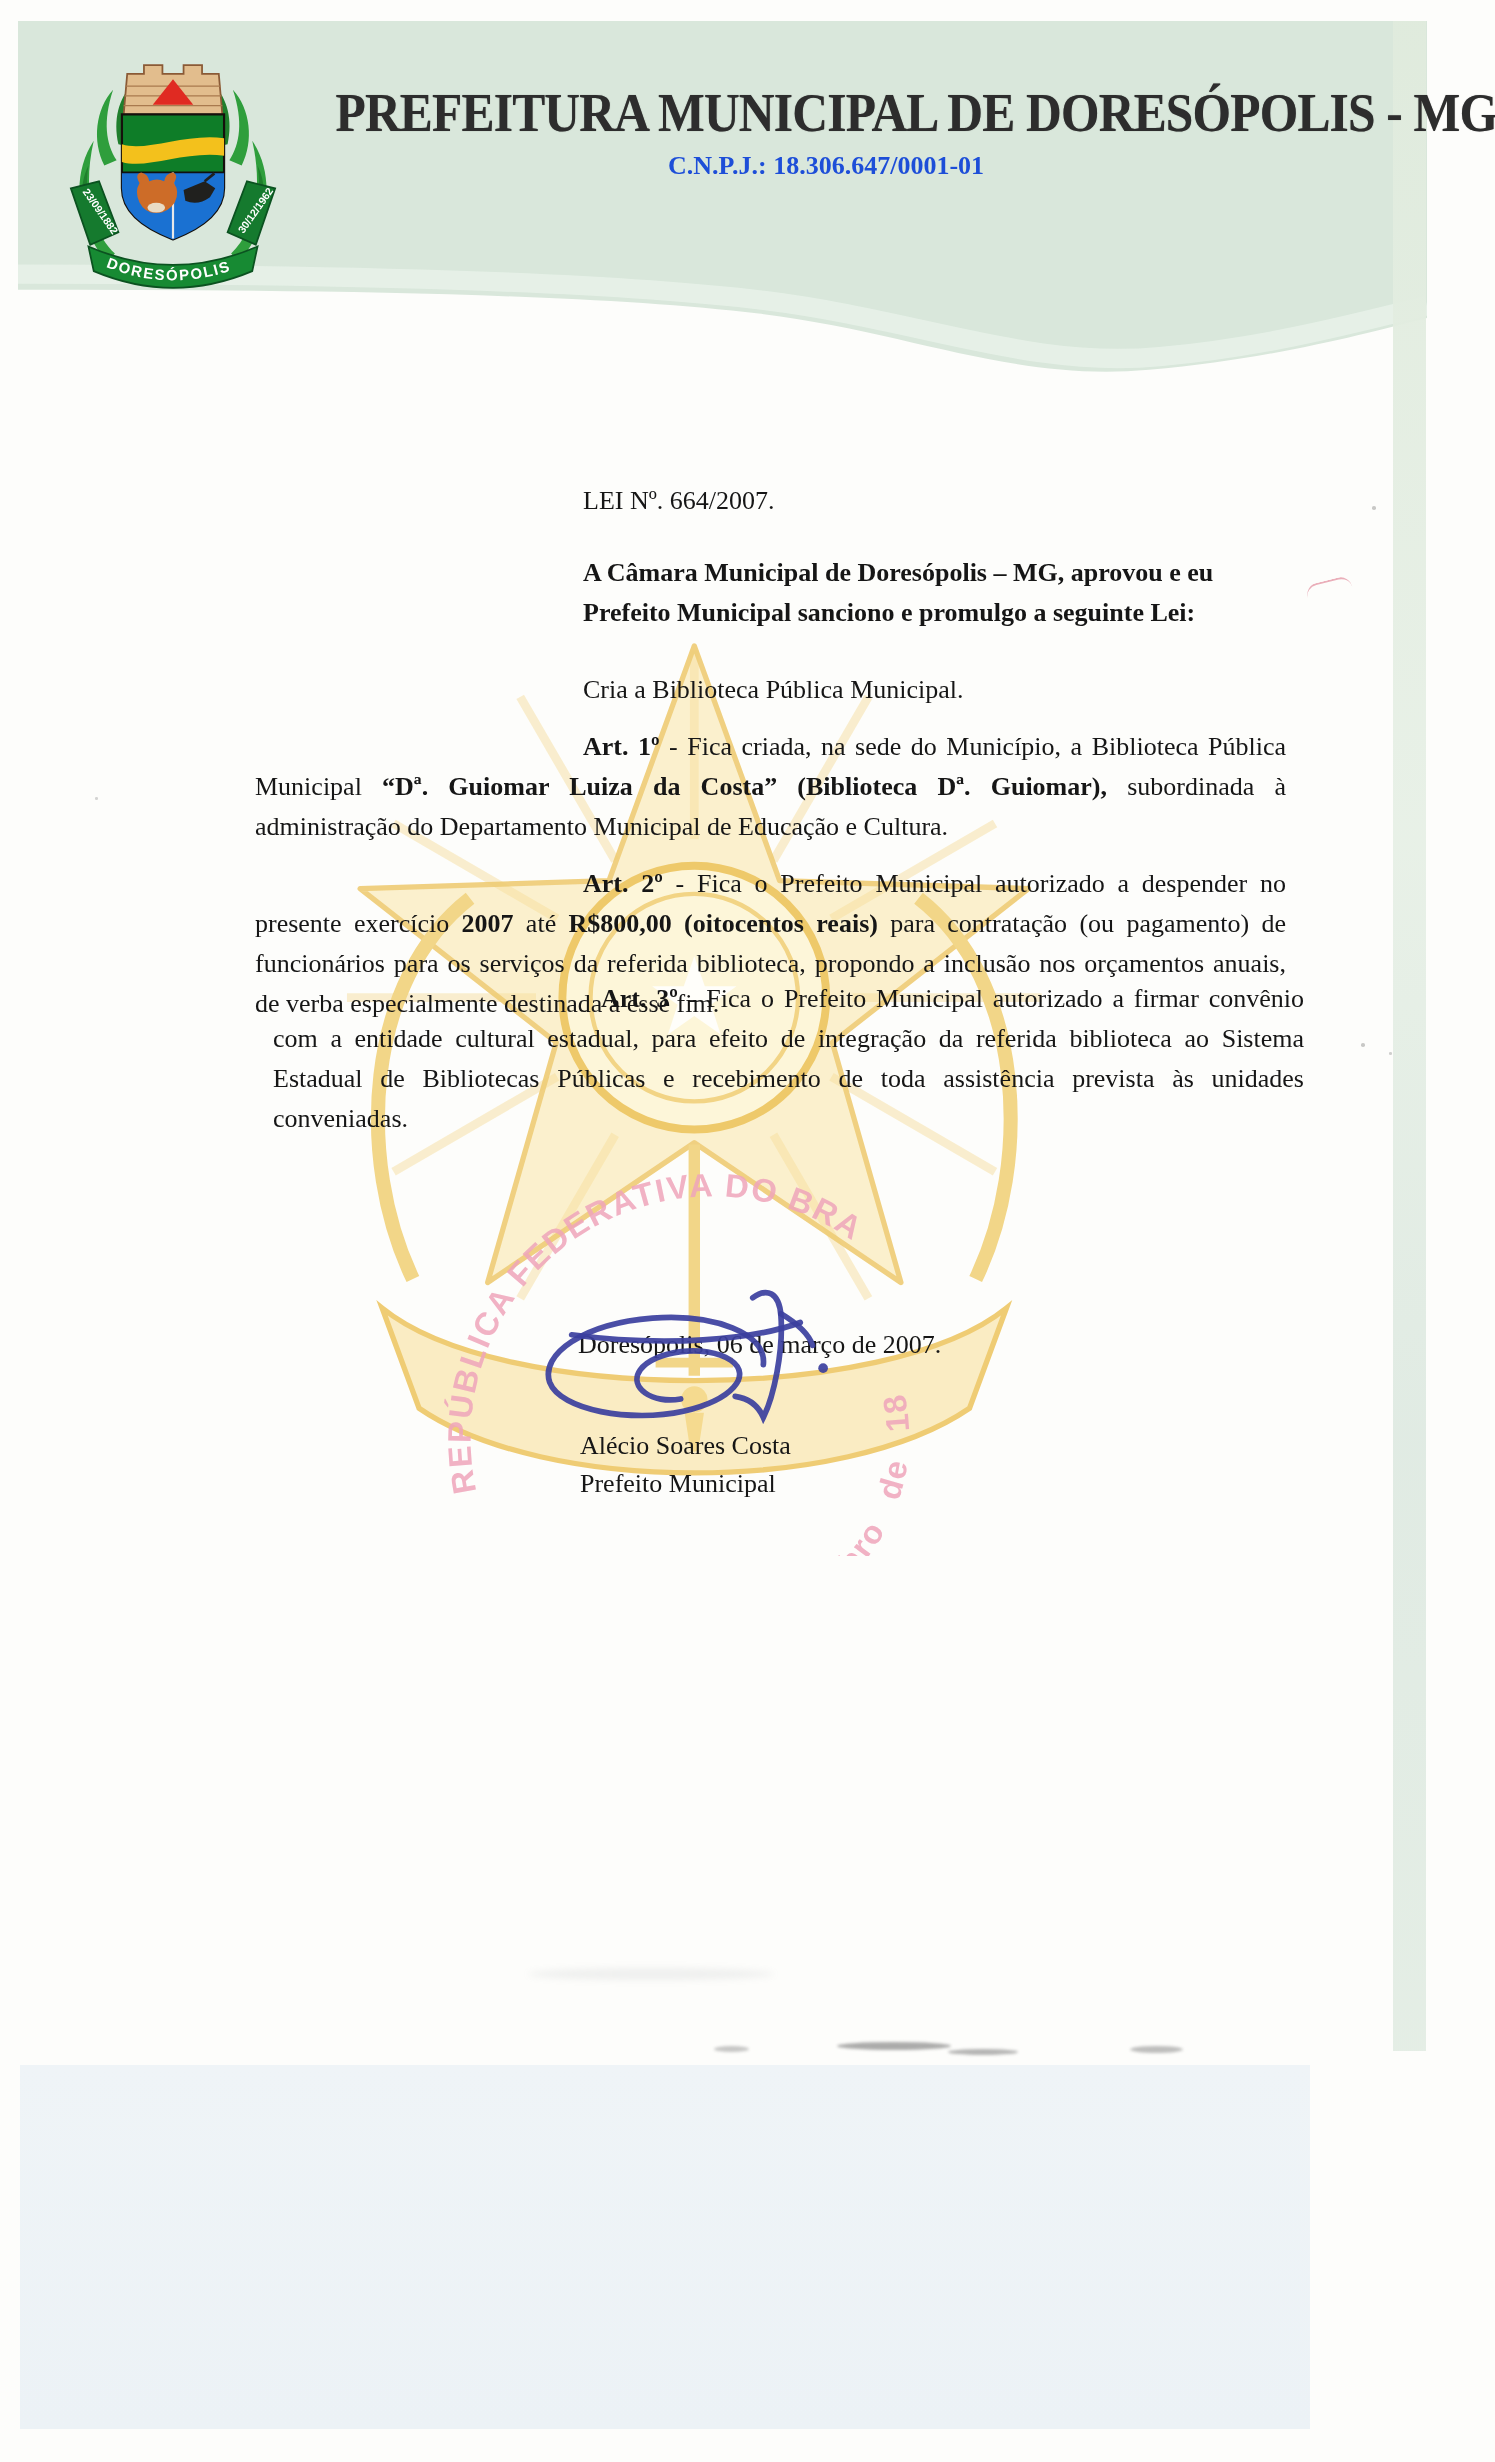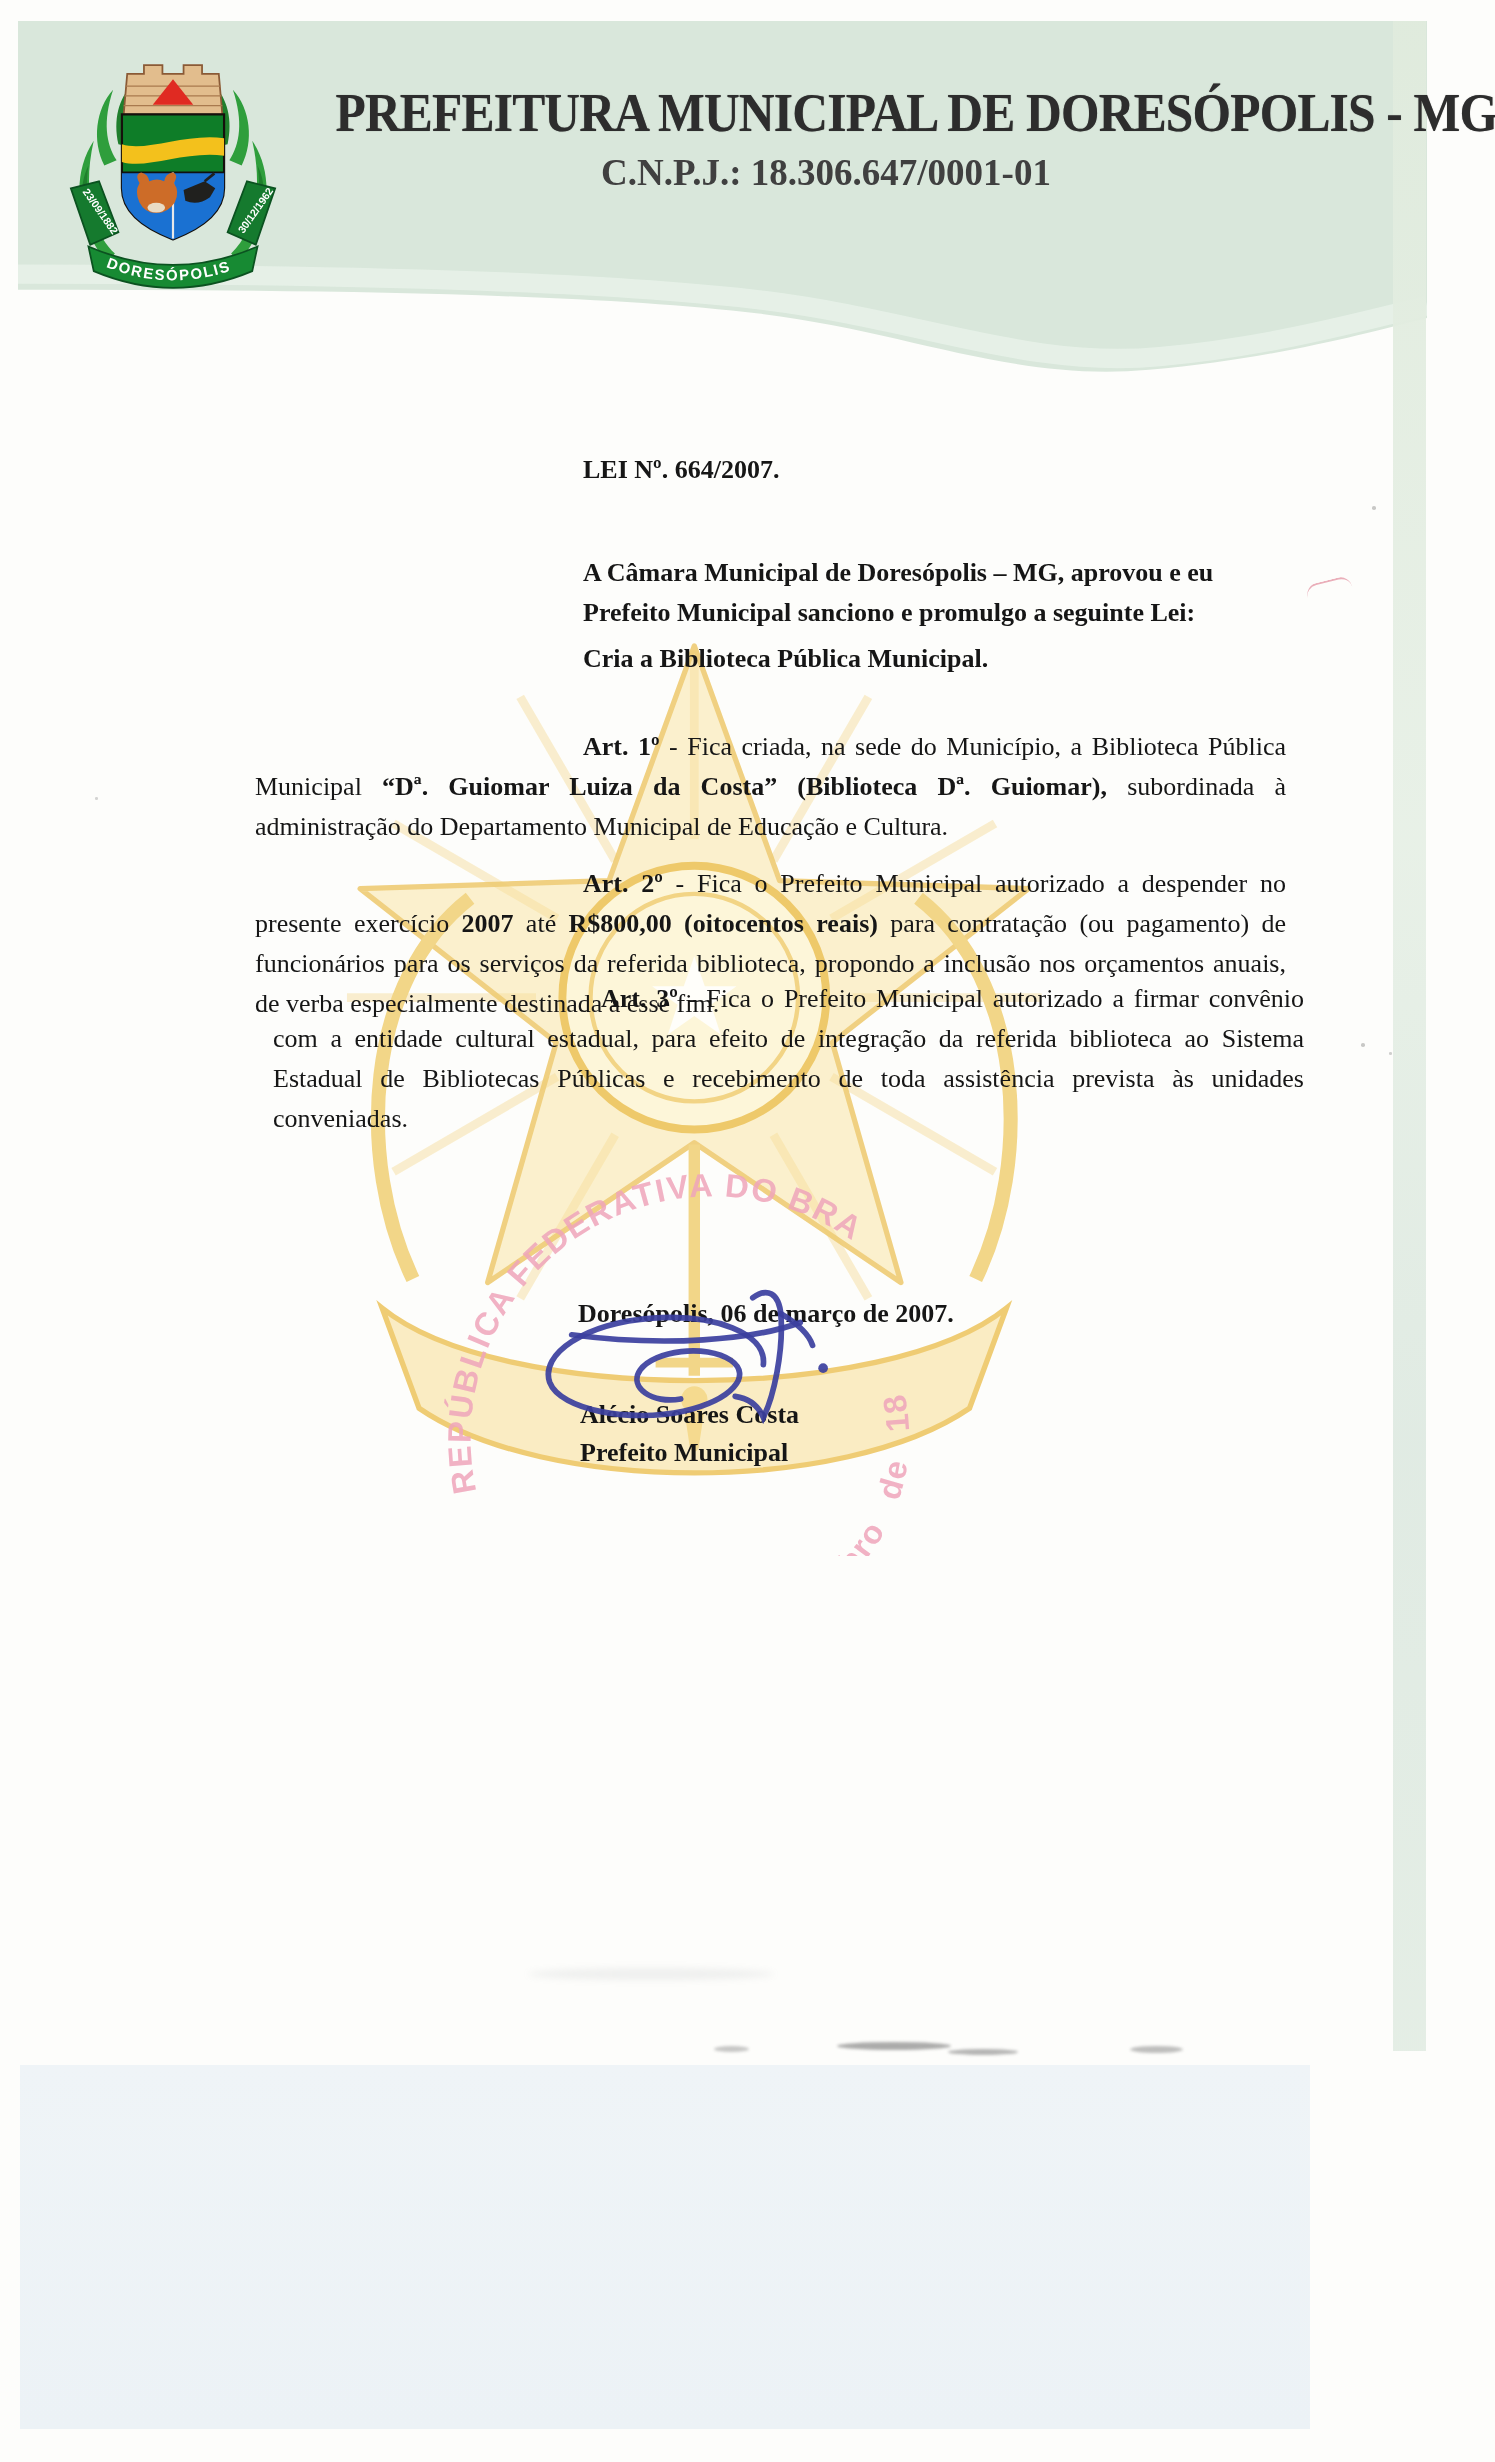--- a/index.html
+++ b/index.html
@@ -11,21 +11,21 @@
   .header-band svg{position:absolute;left:0;top:0;width:100%;height:100%;}
   .wave-green{fill:var(--header-green,#d9e7db);}
   .wave-accent{fill:none;stroke:#e9f2ea;stroke-width:22;opacity:.8;}
 
   .crest{position:absolute;left:55px;top:58px;width:236px;height:236px;z-index:5;}
 
   .hdr-text{position:absolute;z-index:5;text-align:center;color:#2d2d2d;}
   .hdr-title{left:281px;top:81px;width:1090px;font-weight:bold;font-size:55px;
              letter-spacing:-0.9px;transform:scaleX(.90);transform-origin:50% 0;
              text-shadow:0 0 0.9px rgba(40,40,40,.55);white-space:nowrap;}
-  .hdr-cnpj{left:281px;top:151px;width:1090px;font-weight:bold;font-size:37px;color:#404040;}
+  .hdr-cnpj{left:281px;top:151px;width:1090px;font-weight:bold;font-size:26px;color:#1d4ed8;}
   .hdr-addr{left:202px;top:205px;width:1108px;font-family:"Liberation Sans",sans-serif;
             font-size:27px;color:#3e4040;}
   .hdr-adm{left:202px;top:248px;width:1108px;font-family:"Liberation Sans",sans-serif;
            font-size:35px;font-weight:bold;color:#2b2d2c;}
 
   .side-strip{position:absolute;left:1393px;top:21px;width:33px;height:2030px;z-index:1;
               background:linear-gradient(180deg,var(--strip-green,#e0ebdd),#e7f0e6 40%,#dfeae2 70%,#e3ede4);opacity:.95;}
 
   
   .watermark{position:absolute;left:281px;top:492px;width:809px;height:1064px;z-index:2;}
@@ -33,21 +33,21 @@
   .wm-star{fill:var(--wm-yellow,#f7df95);fill-opacity:.5;stroke:#efcc74;stroke-width:6;stroke-linejoin:round;opacity:.9;}
   .wm-soft{fill:var(--wm-yellow,#f7df95);fill-opacity:.55;stroke:#efcc74;stroke-width:6;}
   .wm-stroke{stroke:#f2d688;fill:none;}
   .stamp-text{font-family:"Liberation Sans",sans-serif;font-weight:bold;font-size:37px;
               fill:var(--stamp-pink,#efa5bb);letter-spacing:2px;opacity:.85;}
   .stamp-text.low{word-spacing:22px;}
 
   
   .doc{position:absolute;left:0;top:0;width:1495px;height:2462px;z-index:3;color:#161616;
        font-size:26px;line-height:40px;}
-  .line{position:absolute;white-space:nowrap;font-weight:bold;}
+  .line{position:absolute;white-space:nowrap;font-weight:normal;margin-top:31px;}
   .preamble{position:absolute;left:583px;top:553px;width:704px;font-weight:bold;}
   .par{position:absolute;left:255px;width:1031px;text-align:justify;text-indent:328px;}
   .par .b{font-weight:bold;}
 
   
   .sig{position:absolute;left:0;top:0;width:1495px;height:2462px;z-index:4;pointer-events:none;}
   .sig path{stroke:var(--sig-blue,#3b3f9e);stroke-width:6.5;fill:none;stroke-linecap:round;opacity:.92;}
   .sig circle{fill:var(--sig-blue,#3b3f9e);opacity:.92;}
 
   

